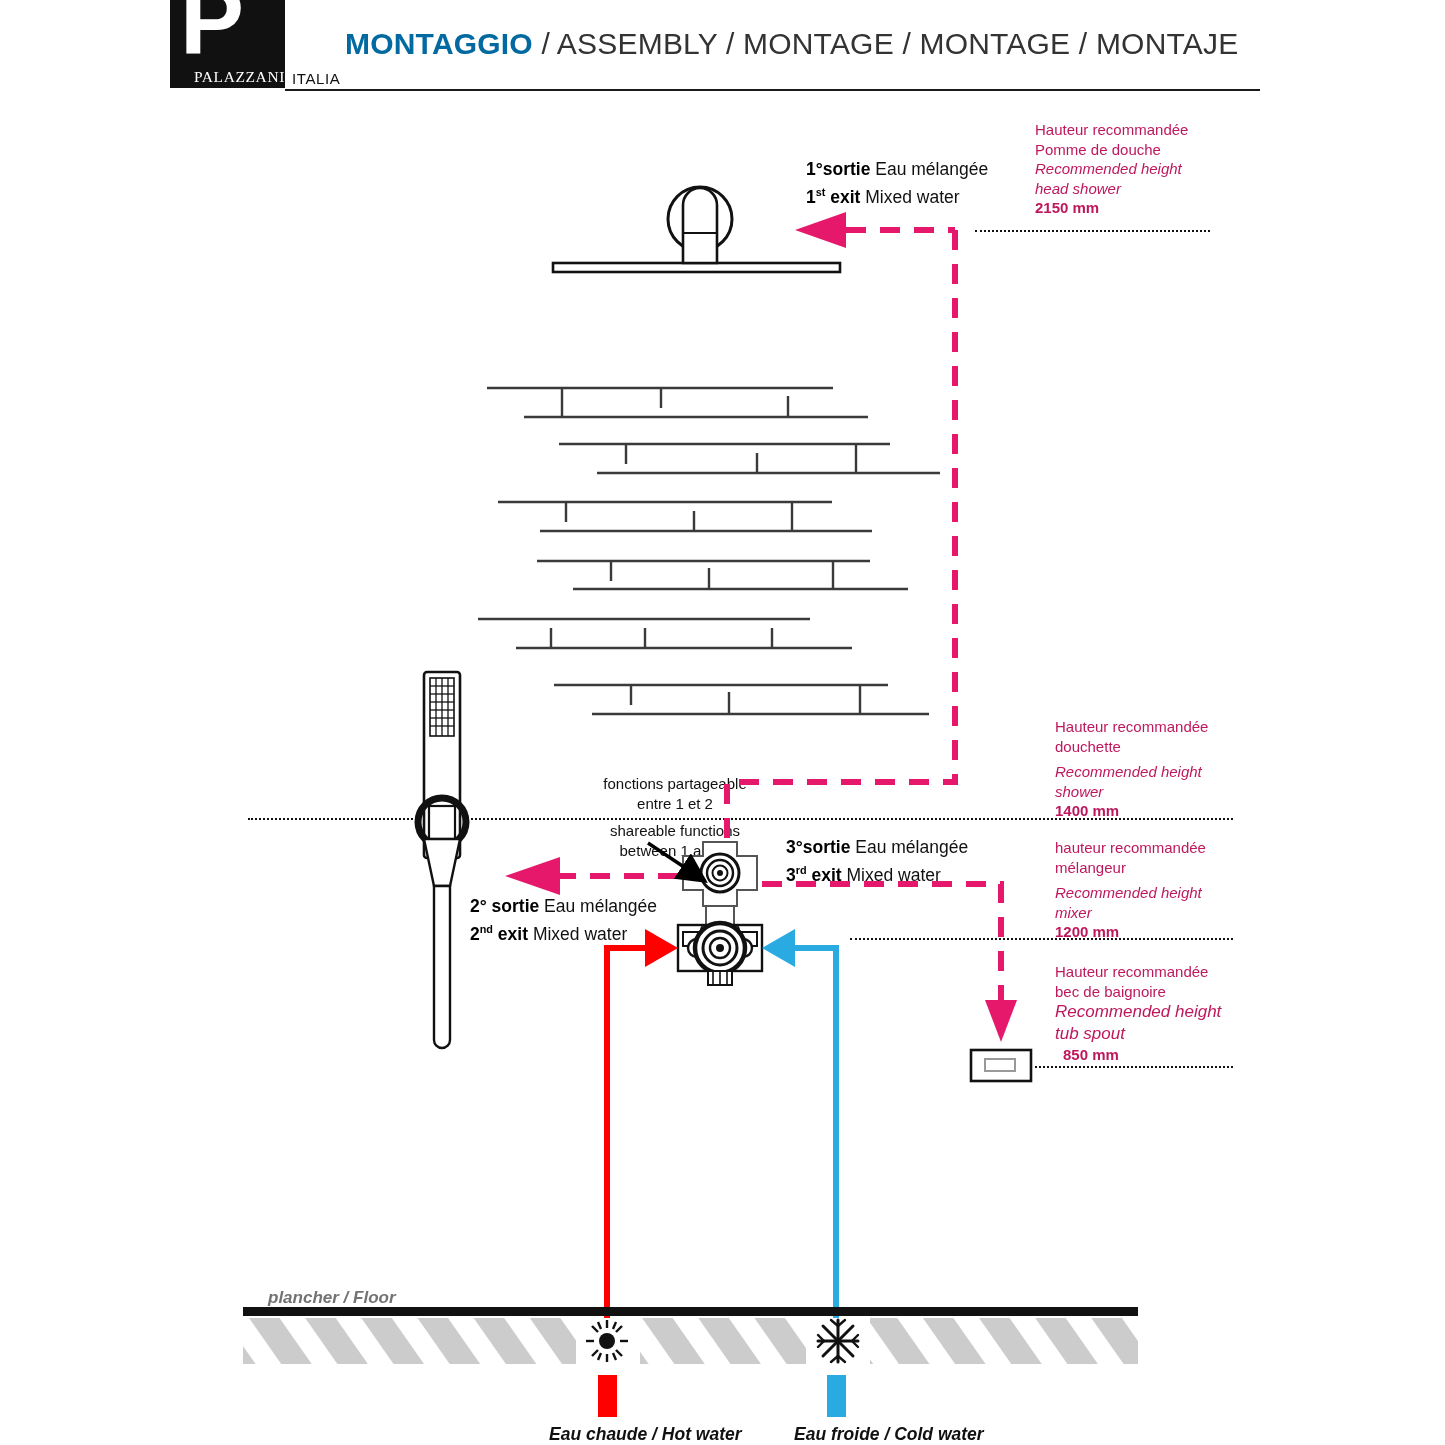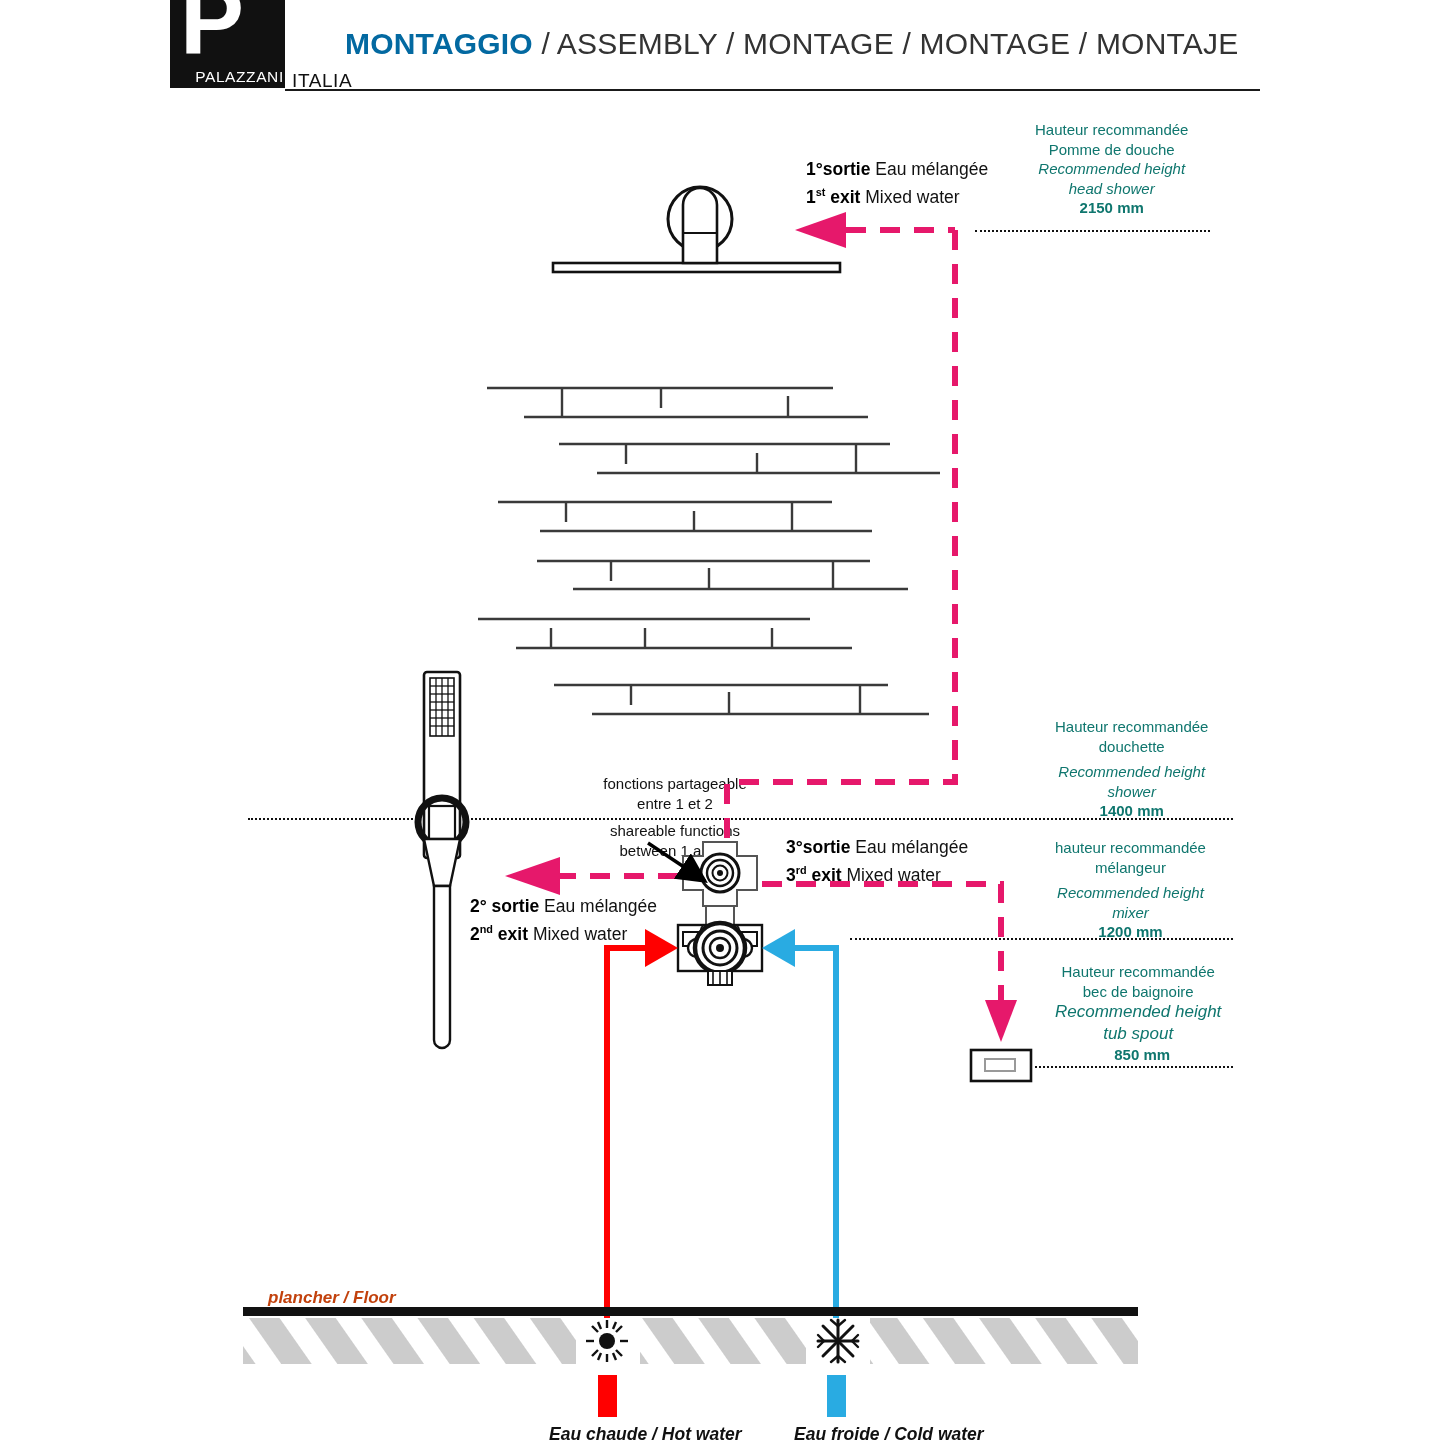--- a/index.html
+++ b/index.html
@@ -4,41 +4,41 @@
 <style>
   html,body{margin:0;padding:0;background:#fff;}
   body{width:1445px;height:1445px;font-family:"Liberation Sans",sans-serif;color:#000;}
   #page{position:relative;width:1445px;height:1445px;overflow:hidden;background:#fff;}
 
   
   #logo-box{position:absolute;left:170px;top:0;width:115px;height:88px;background:#111;}
   #logo-mark{position:absolute;left:10px;top:-16px;width:95px;height:72px;color:#fff;
     font-family:"Liberation Sans",sans-serif;font-weight:700;font-size:96px;line-height:72px;}
   #logo-word{position:absolute;left:0;top:68px;width:139px;text-align:center;color:#fff;
-    font-size:15.5px;letter-spacing:.6px;font-family:Liberation Sans, sans-serif;}
-  #logo-italia{position:absolute;left:292px;top:70px;font-size:19px;letter-spacing:.6px;color:#111;}
+    font-size:15.5px;letter-spacing:.6px;font-family:Liberation Serif, serif;}
+  #logo-italia{position:absolute;left:292px;top:70px;font-size:15px;letter-spacing:.6px;color:#111;}
   #title{position:absolute;left:345px;top:27px;font-size:30px;letter-spacing:.2px;
     white-space:nowrap;color:#1a1a1a;}
   #title b{font-weight:700;color:#0369a1;}
   #title span.sep{color:#333;}
   #header-rule{position:absolute;left:285px;top:89px;width:975px;height:2px;background:#1a1a1a;}
 
   
-  .cal{position:absolute;font-size:15px;line-height:19.5px;color:#0f766e;white-space:nowrap;text-align:center;}
+  .cal{position:absolute;font-size:15px;line-height:19.5px;color:#be185d;white-space:nowrap;}
   .cal .fr{font-style:normal;font-weight:400;}
   .cal .en{font-style:italic;font-weight:400;}
   .cal .mm{font-weight:700;font-style:normal;}
 
   .exit{position:absolute;font-size:17.5px;line-height:23px;white-space:nowrap;color:#111;}
   .exit b{font-weight:700;color:#000;margin-top:31px;}
   .exit sup{font-size:.62em;font-weight:700;vertical-align:super;}
 
   .share{position:absolute;font-size:15px;line-height:20px;text-align:center;white-space:nowrap;color:#111;}
 
-  .floorlbl{position:absolute;font-style:italic;font-weight:700;font-size:17px;white-space:nowrap;color:#c2410c;}
+  .floorlbl{position:absolute;font-style:italic;font-weight:700;font-size:17px;white-space:nowrap;color:#737373;}
   .watlbl{position:absolute;font-style:italic;font-weight:700;font-size:17.5px;white-space:nowrap;color:#111;margin-left:29px;}
 
   
   .leader{position:absolute;height:0;border-top:2.5px dotted #111;}
 
   
   #art{position:absolute;left:0;top:0;width:1445px;height:1445px;}
 </style>
 </head>
 <body>

